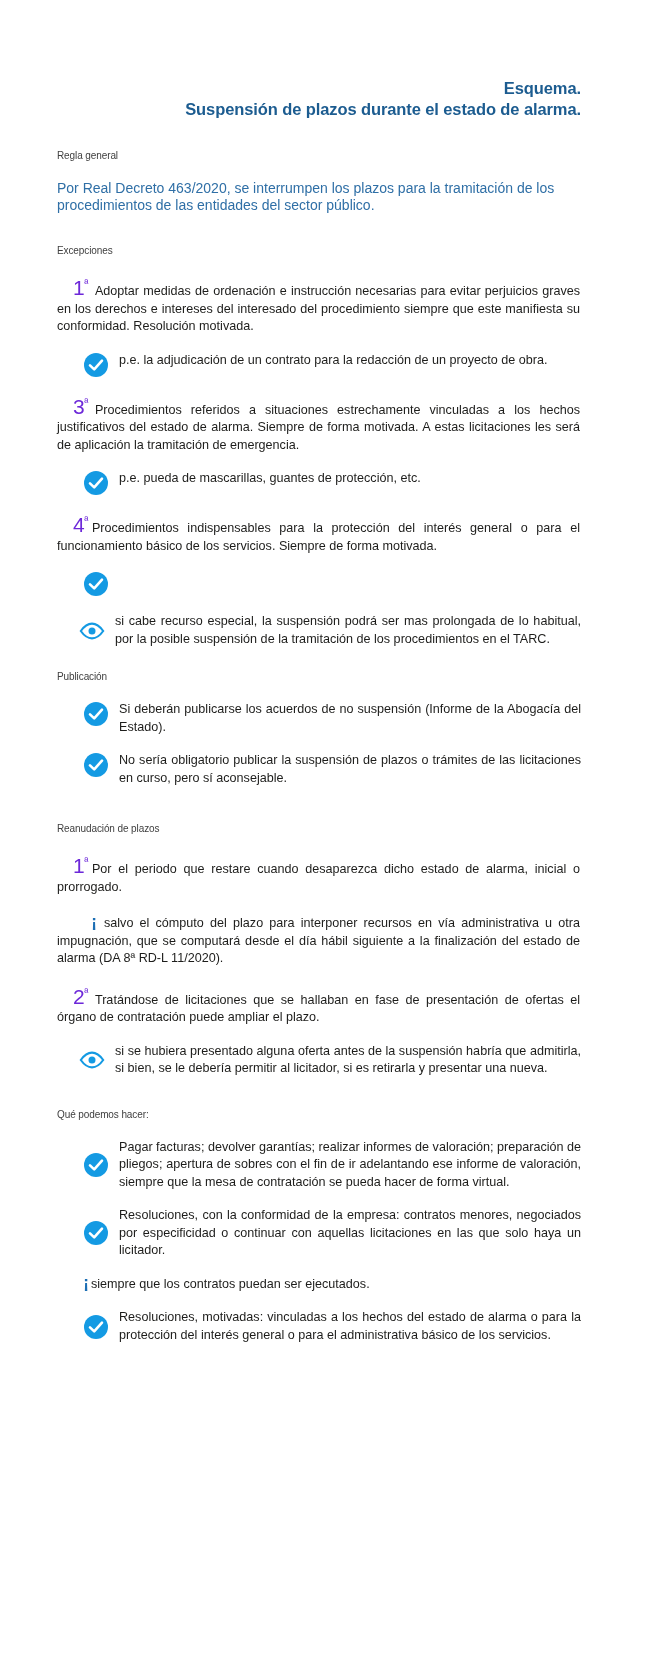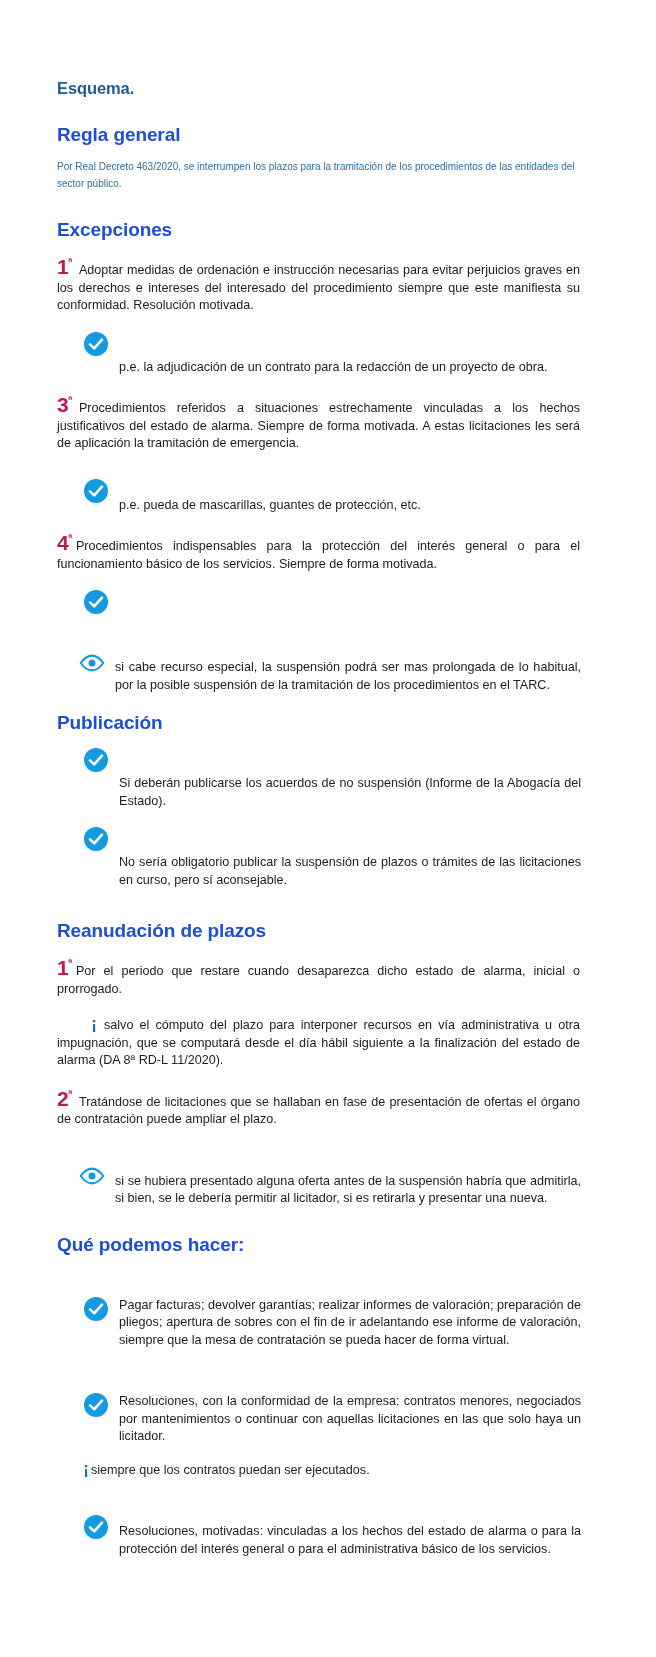--- a/index.html
+++ b/index.html
@@ -9,60 +9,61 @@
     -webkit-font-smoothing:antialiased;
   }
   .page{position:relative;width:656px;height:1657px;overflow:hidden;}
   .wrap{position:absolute;left:57px;top:0;width:524px;}
 
   
   .doc-title{
     color:#1c5c90;font-weight:bold;font-size:16.5px;line-height:21px;
     letter-spacing:-0.1px;margin-top:78px;
   }
-  .doc-title .l2{display:block;}
+  .doc-title .l2{display:block;text-align:right;}
 
   .sec-head{
-    color:#1d4ed8;font-weight:bold;font-size:19px;line-height:17px;
+    color:#404040;font-weight:normal;font-size:10px;line-height:17px;
     letter-spacing:-0.1px;
   }
   .sec-regla{margin-top:27px;}
   .sec-excep{margin-top:29px;}
   .sec-public{margin-top:20px;}
   .sec-reanu{margin-top:33px;}
   .sec-quepod{margin-top:28px;}
 
   .intro{
-    color:#2f6fa6;font-size:10px;line-height:16.5px;margin-top:16px;
+    color:#2f6fa6;font-size:14px;line-height:16.5px;margin-top:16px;
     text-align:left;width:521px;
   }
 
   
   .num-item{
     margin-top:20px;font-size:12.6px;line-height:17.5px;color:#1d1d1b;
     text-align:justify;text-justify:inter-word;width:523px;
   }
   .num{
-    color:#be185d;font-weight:bold;font-size:21px;line-height:17px;
+    color:#6d28d9;font-weight:normal;font-size:21px;line-height:17px;
     letter-spacing:-0.4px;
+    margin-left:16px;
   }
   .num sup{font-size:11px;vertical-align:super;line-height:0;}
   .gap-sm{display:inline-block;width:7px;}
   .gap-xs{display:inline-block;width:4px;}
 
   
   .bullet{
     display:flex;align-items:flex-start;margin-top:16px;
   }
   .bullet .mark{
     flex:0 0 auto;width:26px;height:26px;margin-right:10px;
   }
   .bullet .txt{
     flex:1 1 auto;font-size:12.6px;line-height:17.5px;color:#1d1d1b;
-    text-align:justify;text-justify:inter-word;margin-top:28px;
+    text-align:justify;text-justify:inter-word;
   }
   .bullet.mid .mark{align-self:center;}
 
   
   .ind1{margin-left:26px;}
   .ind-eye{margin-left:22px;}
 
   
   .ico{display:block;width:26px;height:26px;}
   .ico-check circle{fill:#149ae3;}
@@ -89,20 +90,21 @@
   .firstindent{display:inline-block;width:32px;}
 </style>
 </head>
 <body>
 
 <div class="page">
 <div class="wrap">
 
   <div class="doc-title">
     <span class="l2">Esquema.</span>
+    <span class="l2">Suspensión de plazos durante el estado de alarma.</span>
   </div>
 
   <div class="sec-head sec-regla">Regla general</div>
   <div class="intro">Por Real Decreto 463/2020, se interrumpen los plazos para la tramitación de los procedimientos de las entidades del sector público.</div>
 
   <div class="sec-head sec-excep">Excepciones</div>
 
   <div class="num-item">
     <span class="num"><span>1</span><sup>ª</sup></span><span class="gap-sm"></span><span>Adoptar medidas de ordenación e instrucción necesarias para evitar perjuicios graves en los derechos e intereses del interesado del procedimiento siempre que este manifiesta su conformidad. Resolución motivada.</span>
   </div>
@@ -205,21 +207,21 @@
     <span class="txt">Pagar facturas; devolver garantías; realizar informes de valoración; preparación de pliegos; apertura de sobres con el fin de ir adelantando ese informe de valoración, siempre que la mesa de contratación se pueda hacer de forma virtual.</span>
   </div>
 
   <div class="bullet ind1 mid">
     <span class="mark">
       <svg class="ico ico-check" viewBox="0 0 26 26">
             <circle cx="13" cy="13" r="12"></circle>
             <path d="M7 13.4 L11.2 17.4 L19 8.6"></path>
           </svg>
     </span>
-    <span class="txt">Resoluciones, con la conformidad de la empresa: contratos menores, negociados por mantenimientos o continuar con aquellas licitaciones en las que solo haya un licitador.</span>
+    <span class="txt">Resoluciones, con la conformidad de la empresa: contratos menores, negociados por especificidad o continuar con aquellas licitaciones en las que solo haya un licitador.</span>
   </div>
 
   <div class="bang-line">
     <span class="bang">¡</span><span>siempre que los contratos puedan ser ejecutados.</span>
   </div>
 
   <div class="bullet ind1 mid">
     <span class="mark">
       <svg class="ico ico-check" viewBox="0 0 26 26">
             <circle cx="13" cy="13" r="12"></circle>

